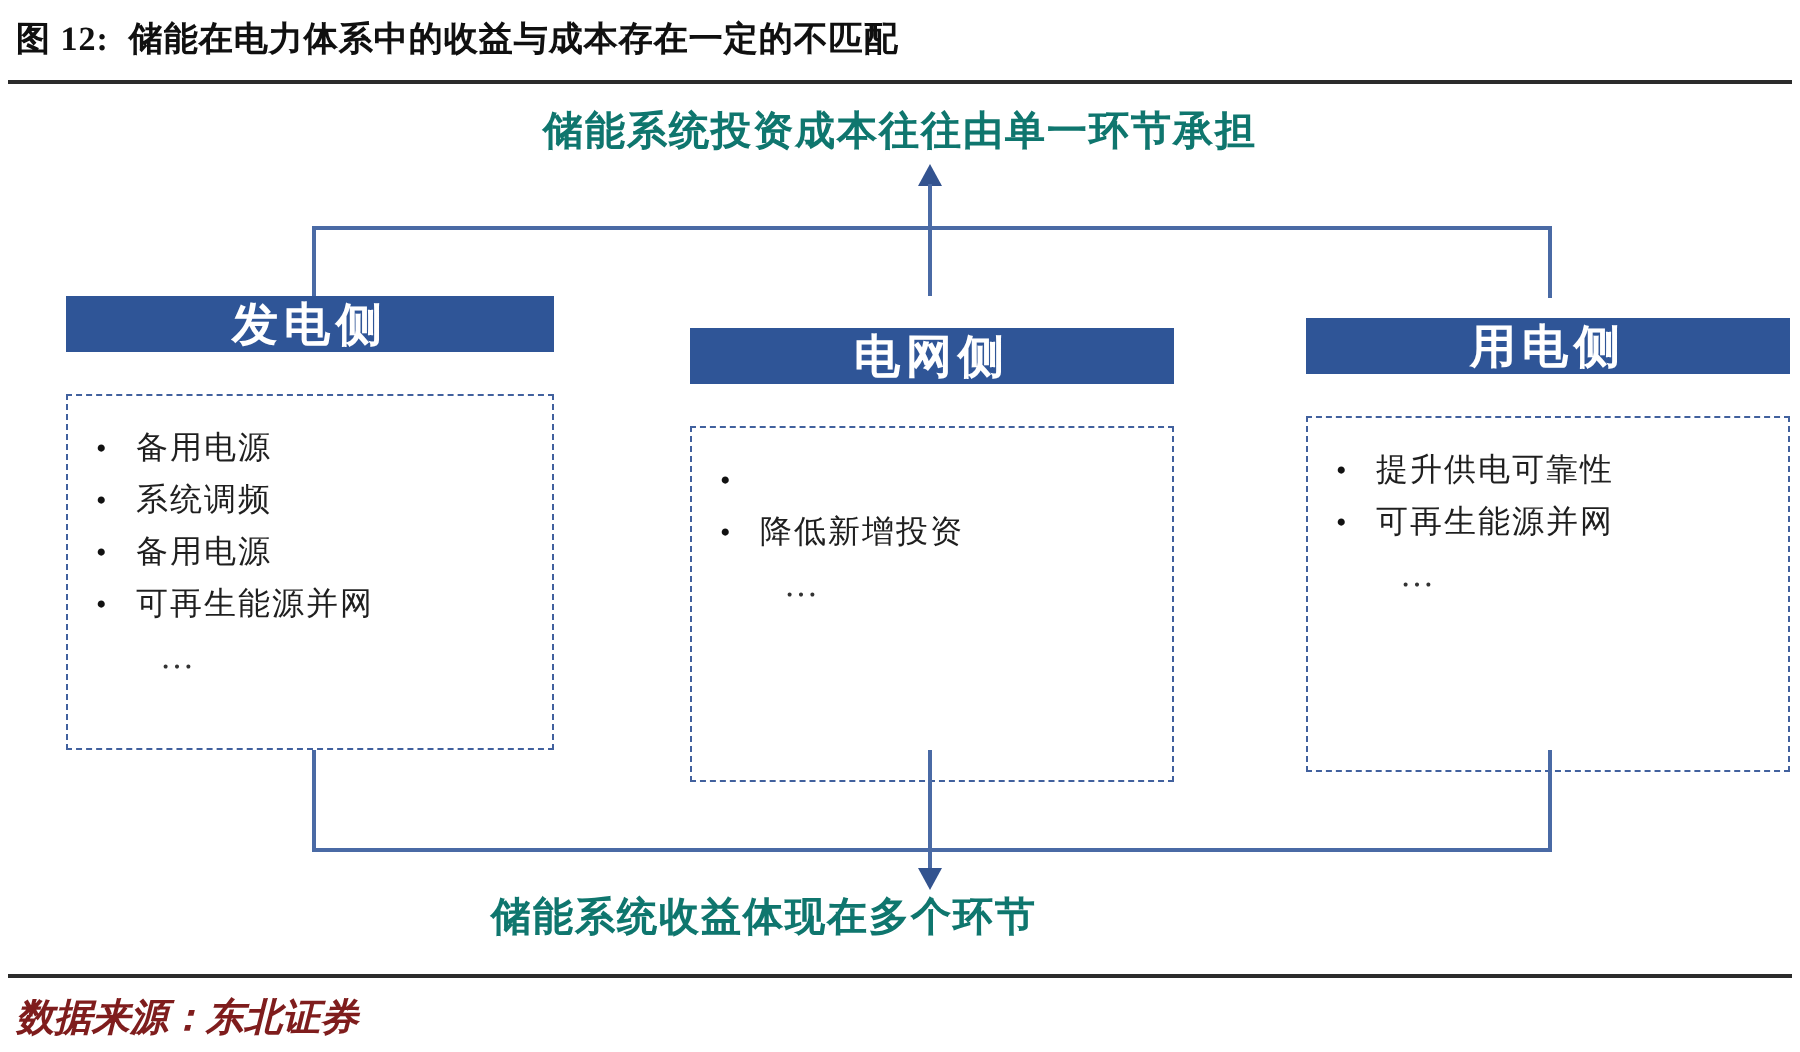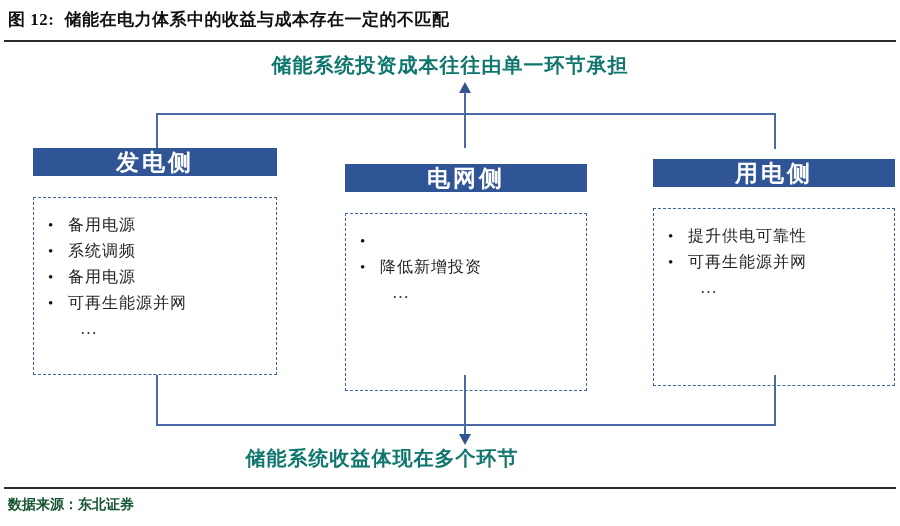--- a/index.html
+++ b/index.html
@@ -25,22 +25,23 @@
   .rule-top{
     position:absolute;left:4px;top:40px;width:892px;height:0;
     border-top:2.5px solid #2b2b2b;
   }
   .rule-bottom{
     position:absolute;left:4px;top:487px;width:892px;height:0;
     border-top:2.5px solid #2b2b2b;
   }
   .source{
     position:absolute;left:8px;top:496px;
-    font-size:14px;font-weight:bold;color:#14532d;
-    white-space:nowrap;
+    font-size:19px;font-weight:bold;color:#7f1d1d;
+    white-space:nowrap;
+    font-style:italic;
   }
 
   
   .cap{
     position:absolute;
     text-align:center;
     font-size:20px;
     font-weight:600;
     color:#0f766e;
     white-space:nowrap;

